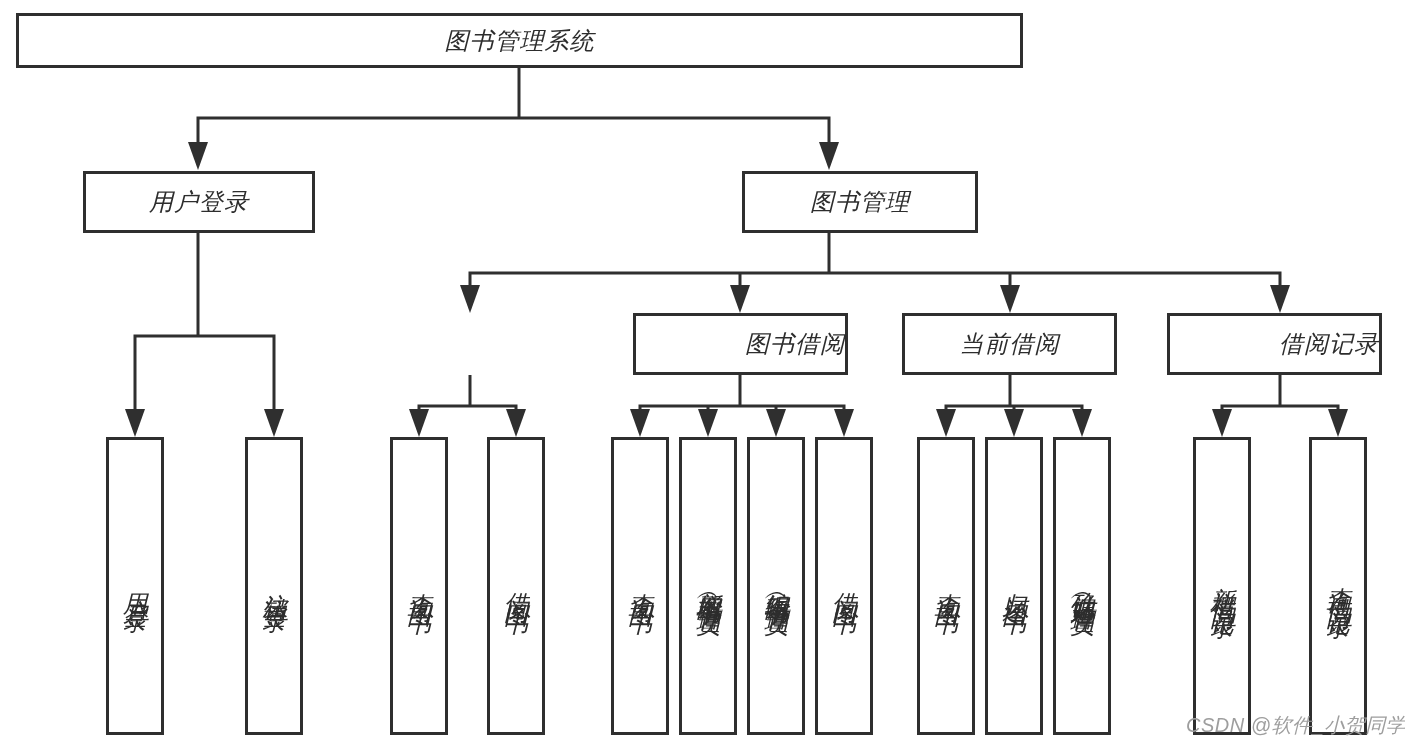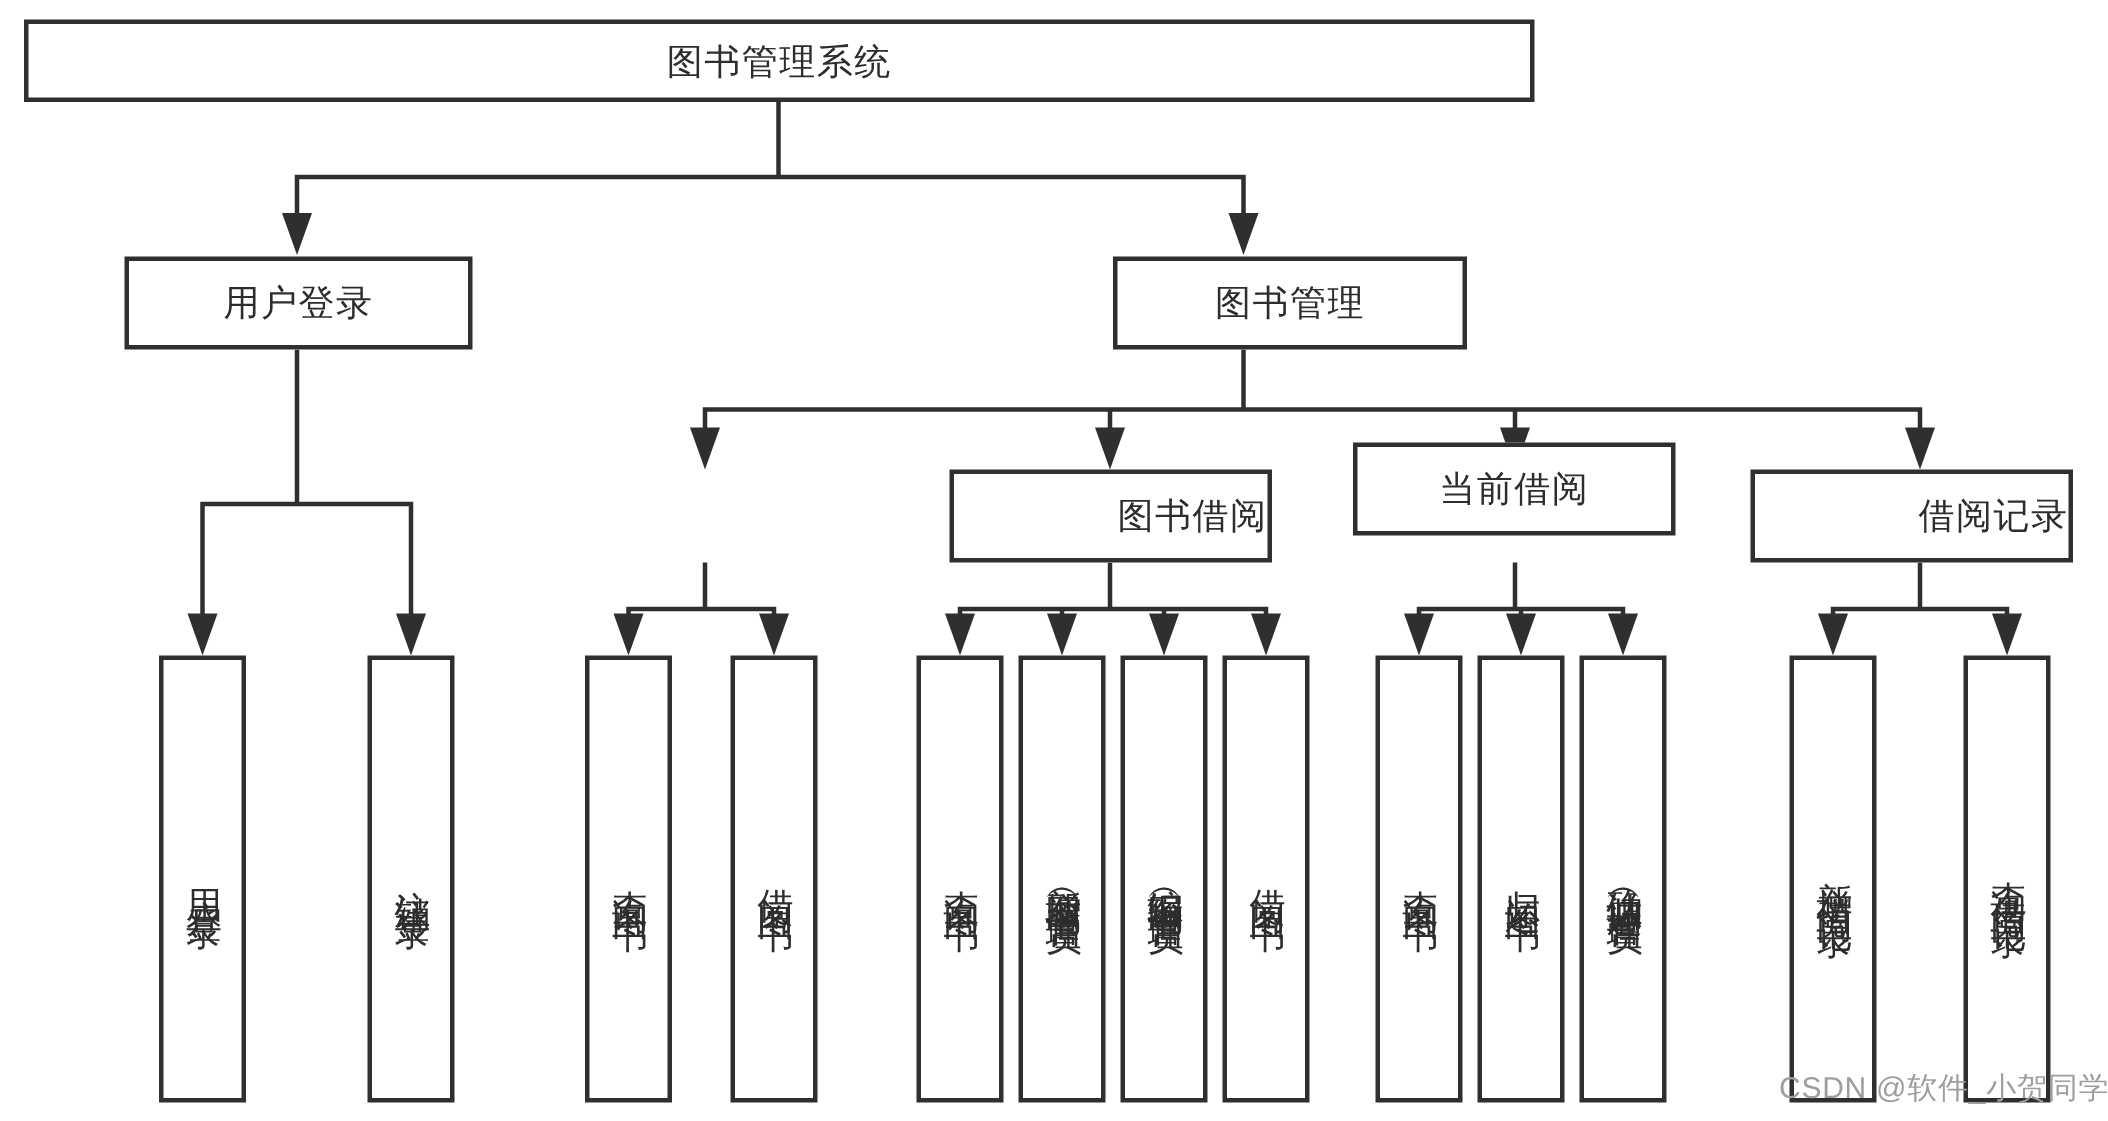--- a/index.html
+++ b/index.html
@@ -9,20 +9,21 @@
     --wm:#9e9e9e;
   }
   html,body{margin:0;padding:0;background:#fff;}
   .stage{
     position:relative;
     width:1405px;height:747px;
     background:var(--bg);
     overflow:hidden;
     font-family:"Liberation Sans","DejaVu Sans",sans-serif;
     color:var(--text);
+    font-style:italic;
   }
   .connectors{position:absolute;left:0;top:0;width:1405px;height:747px;}
   .node{
     position:absolute;
     box-sizing:border-box;
     border:3px solid var(--line);
     background:#fff;
     display:flex;align-items:center;justify-content:center;
     font-size:24px;
     letter-spacing:1px;
@@ -116,21 +117,21 @@
   <div class="node" style="left:83px;top:171px;width:232px;height:62px;">
     <span>用户登录</span>
   </div>
   <div class="node" style="left:711px;top:171px;width:236px;height:62px;margin-left:31px;">
     <span>图书管理</span>
   </div>
 
   <div class="node" style="left:633px;top:313px;width:215px;height:62px;justify-content:flex-end;">
     <span>图书借阅</span>
   </div>
-  <div class="node" style="left:902px;top:295px;width:215px;height:62px;">
+  <div class="node" style="left:902px;top:313px;width:215px;height:62px;">
     <span>当前借阅</span>
   </div>
   <div class="node" style="left:1167px;top:313px;width:215px;height:62px;justify-content:flex-end;">
     <span>借阅记录</span>
   </div>
 
   <div class="vnode" style="left:106px;top:437px;width:58px;height:298px;">
     <span class="vlabel">用户登录</span>
   </div>
   <div class="vnode" style="left:245px;top:437px;width:58px;height:298px;">

